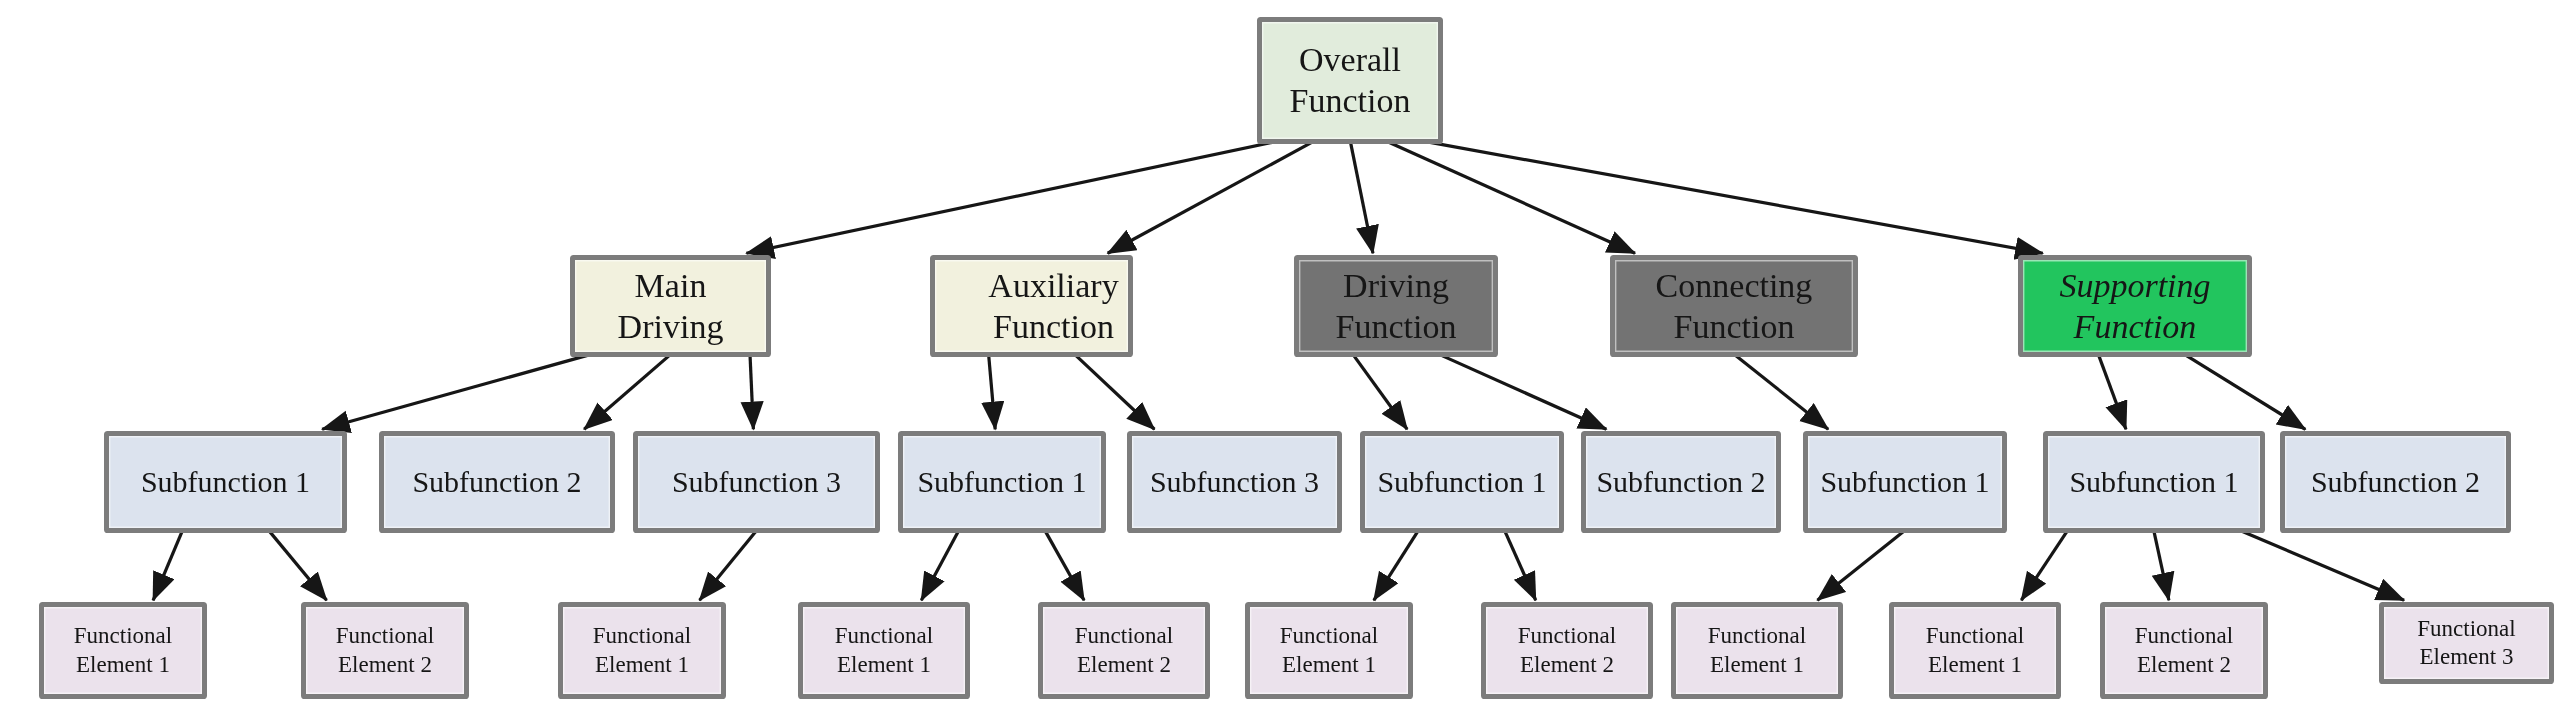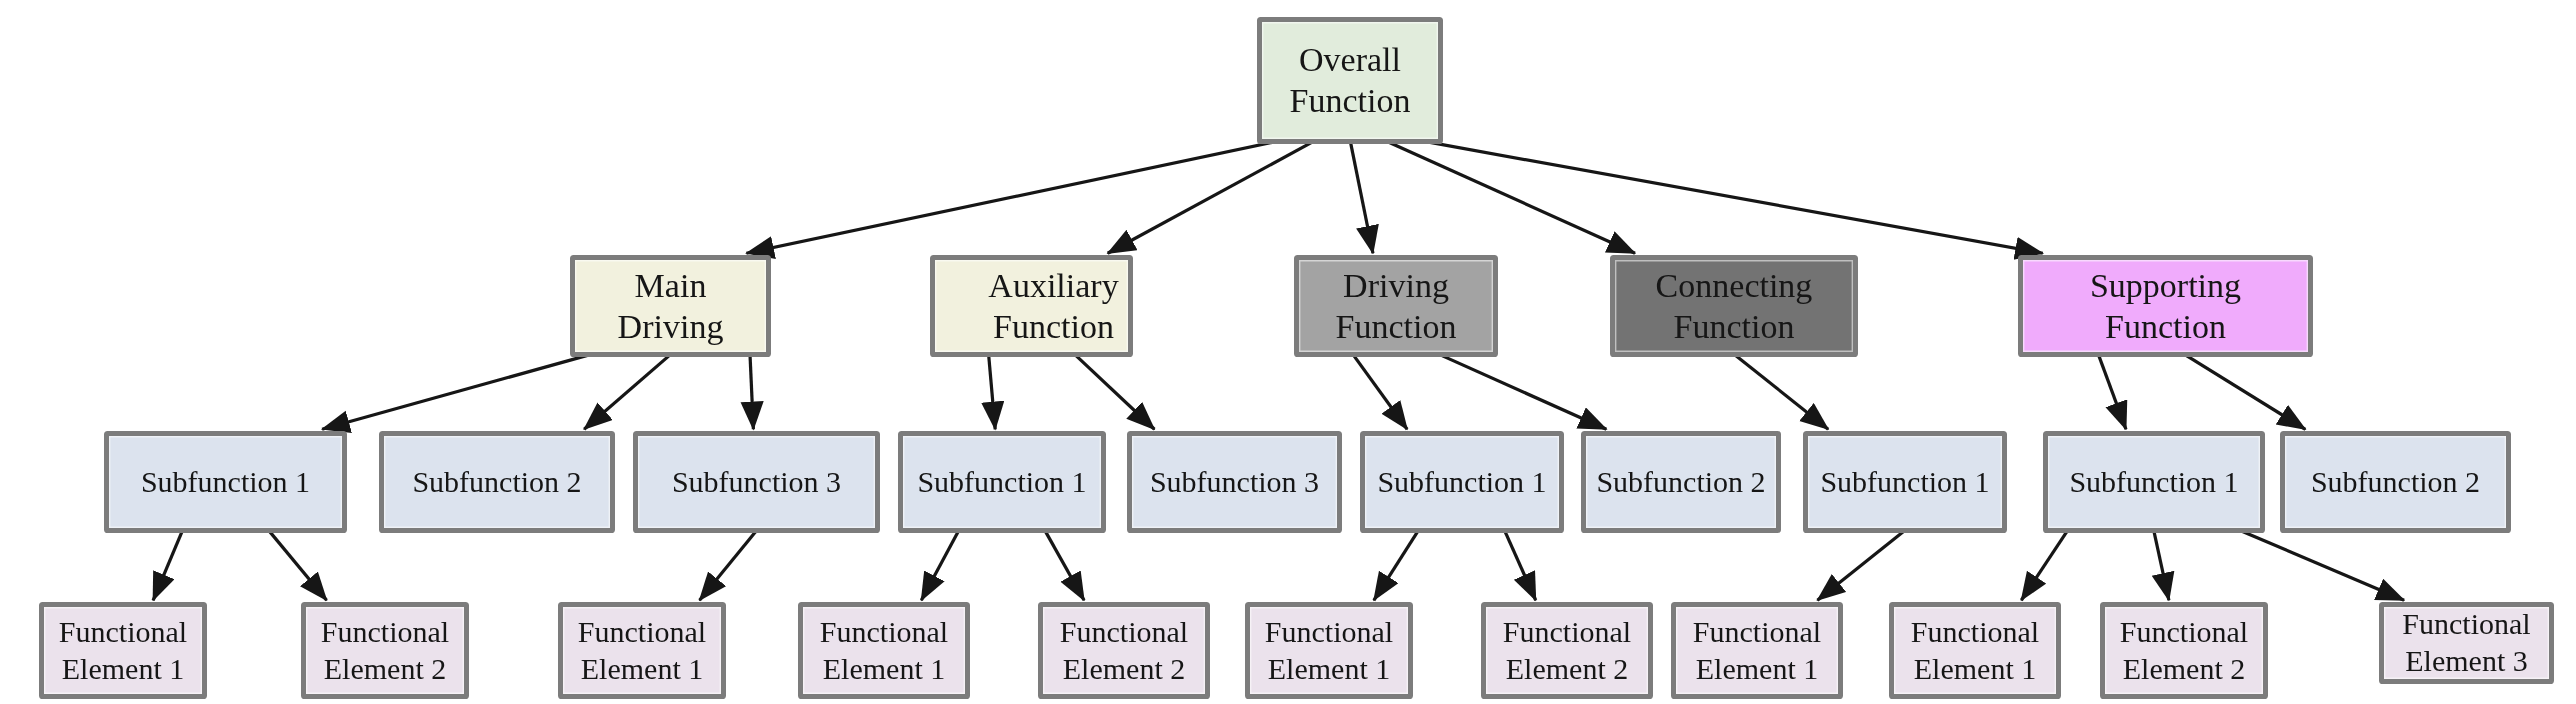--- a/index.html
+++ b/index.html
@@ -29,21 +29,21 @@
     text-align: center;
     color: #161616;
     line-height: 1.22;
     box-shadow: inset 0 0 0 1.4px rgba(255,255,255,0.55);
   }
   .node span.lbl { display: inline-block; max-width: 180px; }
   .lvl1 { font-size: 34px; }
   .lvl2 { font-size: 34px; }
   .lvl3 { font-size: 30px; white-space: nowrap; }
   .lvl3 span.lbl { max-width: none; }
-  .lvl4 { font-size: 30px; }
+  .lvl4 { font-size: 23px; }
   .lvl4 span.lbl { max-width: 154px; }
 </style>
 </head>
 <body>
 
 <div id="stage">
   <svg id="edge-layer" viewBox="0 0 3600 984" xmlns="http://www.w3.org/2000/svg">
     <defs>
       <marker id="arrow" markerWidth="9" markerHeight="8" refX="8.6" refY="3.6" orient="auto" markerUnits="strokeWidth">
         <path d="M0,0 L9,3.6 L0,7.2 Z" fill="#161616"></path>
@@ -81,27 +81,27 @@
   <div id="tree">
       <div class="node lvl1" style="left: 1257px; top: 16.5px; width: 186px; height: 127px; background: rgb(225, 236, 220); border-color: rgb(124, 124, 124); color: rgb(22, 22, 22);">
         <span class="lbl">Overall Function</span>
       </div>
       <div class="node lvl2" style="left: 570px; top: 255px; width: 201px; height: 102px; background: rgb(242, 241, 222); border-color: rgb(124, 124, 124); color: rgb(22, 22, 22);">
         <span class="lbl">Main Driving</span>
       </div>
       <div class="node lvl2" style="left: 930px; top: 255px; width: 203px; height: 102px; background: rgb(242, 241, 222); border-color: rgb(124, 124, 124); color: rgb(22, 22, 22); padding-left: 44px;">
         <span class="lbl">Auxiliary Function</span>
       </div>
-      <div class="node lvl2" style="left: 1294px; top: 255px; width: 204px; height: 102px; background: #a3a3a3; border-color: rgb(124, 124, 124); color: rgb(22, 22, 22);">
+      <div class="node lvl2" style="left: 1294px; top: 255px; width: 204px; height: 102px; background: #737373; border-color: rgb(124, 124, 124); color: rgb(22, 22, 22);">
         <span class="lbl">Driving Function</span>
       </div>
       <div class="node lvl2" style="left: 1610px; top: 255px; width: 248px; height: 102px; background: #737373; border-color: rgb(124, 124, 124); color: rgb(22, 22, 22);">
         <span class="lbl">Connecting Function</span>
       </div>
-      <div class="node lvl2" style="left: 2018px; top: 255px; width: 295px; height: 102px; background: #f0abfc; border-color: rgb(124, 124, 124); color: rgb(22, 22, 22);">
+      <div class="node lvl2" style="left: 2018px; top: 255px; width: 234px; height: 102px; background: #22c55e; border-color: rgb(124, 124, 124); color: rgb(22, 22, 22); font-style: italic;">
         <span class="lbl">Supporting Function</span>
       </div>
       <div class="node lvl3" style="left: 104px; top: 431px; width: 243px; height: 102px; background: rgb(220, 227, 238); border-color: rgb(124, 124, 124); color: rgb(22, 22, 22);">
         <span class="lbl">Subfunction 1</span>
       </div>
       <div class="node lvl3" style="left: 379px; top: 431px; width: 236px; height: 102px; background: rgb(220, 227, 238); border-color: rgb(124, 124, 124); color: rgb(22, 22, 22);">
         <span class="lbl">Subfunction 2</span>
       </div>
       <div class="node lvl3" style="left: 633px; top: 431px; width: 247px; height: 102px; background: rgb(220, 227, 238); border-color: rgb(124, 124, 124); color: rgb(22, 22, 22);">
         <span class="lbl">Subfunction 3</span>

